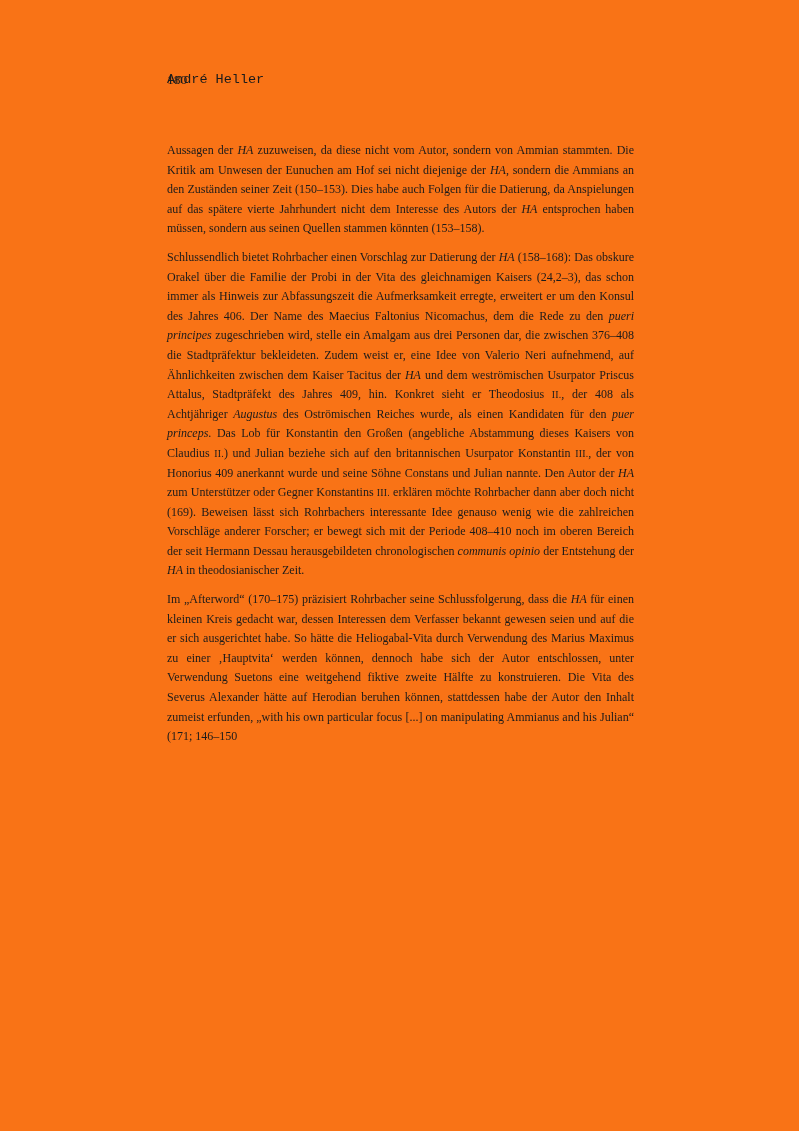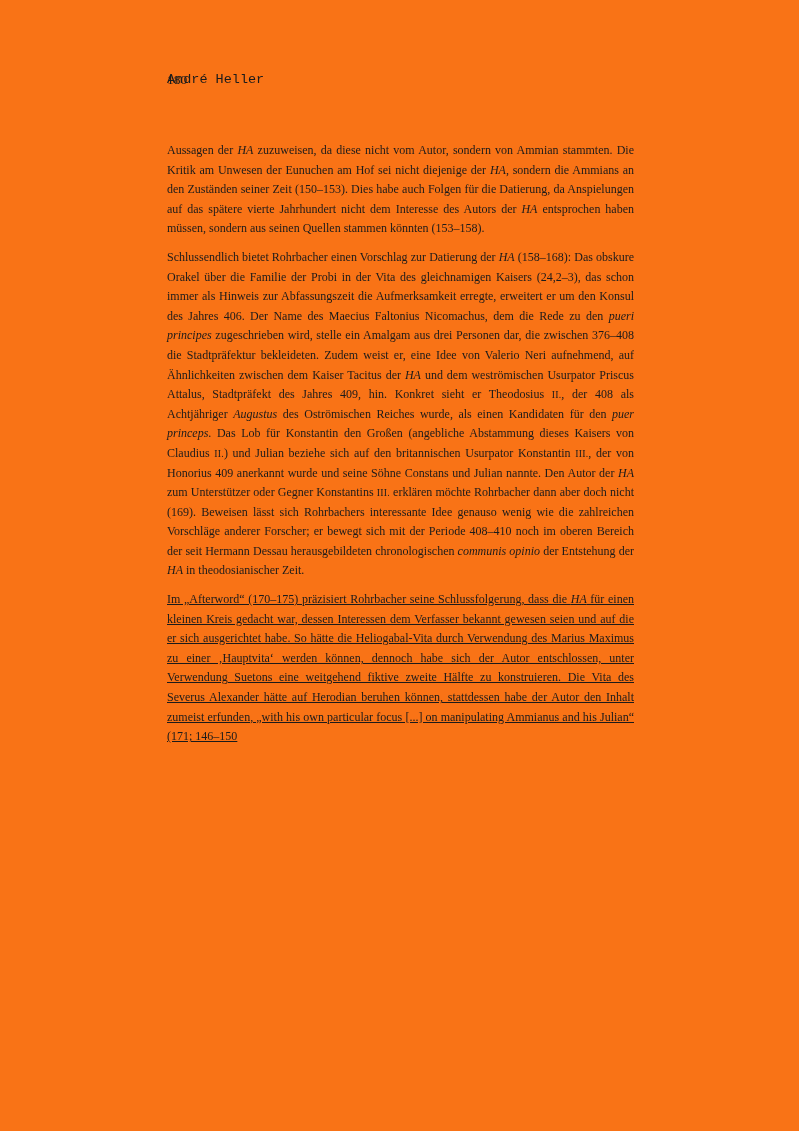--- a/index.html
+++ b/index.html
@@ -46,21 +46,21 @@
     line-height: 19.6px;
     text-align: justify;
     text-justify: inter-word;
   }
   p.para {
     margin: 0 0 9px 0;
     padding: 0;
     hyphens: auto;
     -webkit-hyphens: auto;
   }
-  p.para:last-child { margin-bottom: 4px; text-decoration: underline; }
+  p.para:last-child { margin-bottom: 4px; }
   .it { font-style: italic; }
   .sc { font-size: 0.82em; letter-spacing: 0.02em; }
 </style>
 </head>
 <body>
 
 <div class="page">
   <div class="header">
     <span class="pagenum">180</span>
     <span class="running-head">André Heller</span>

